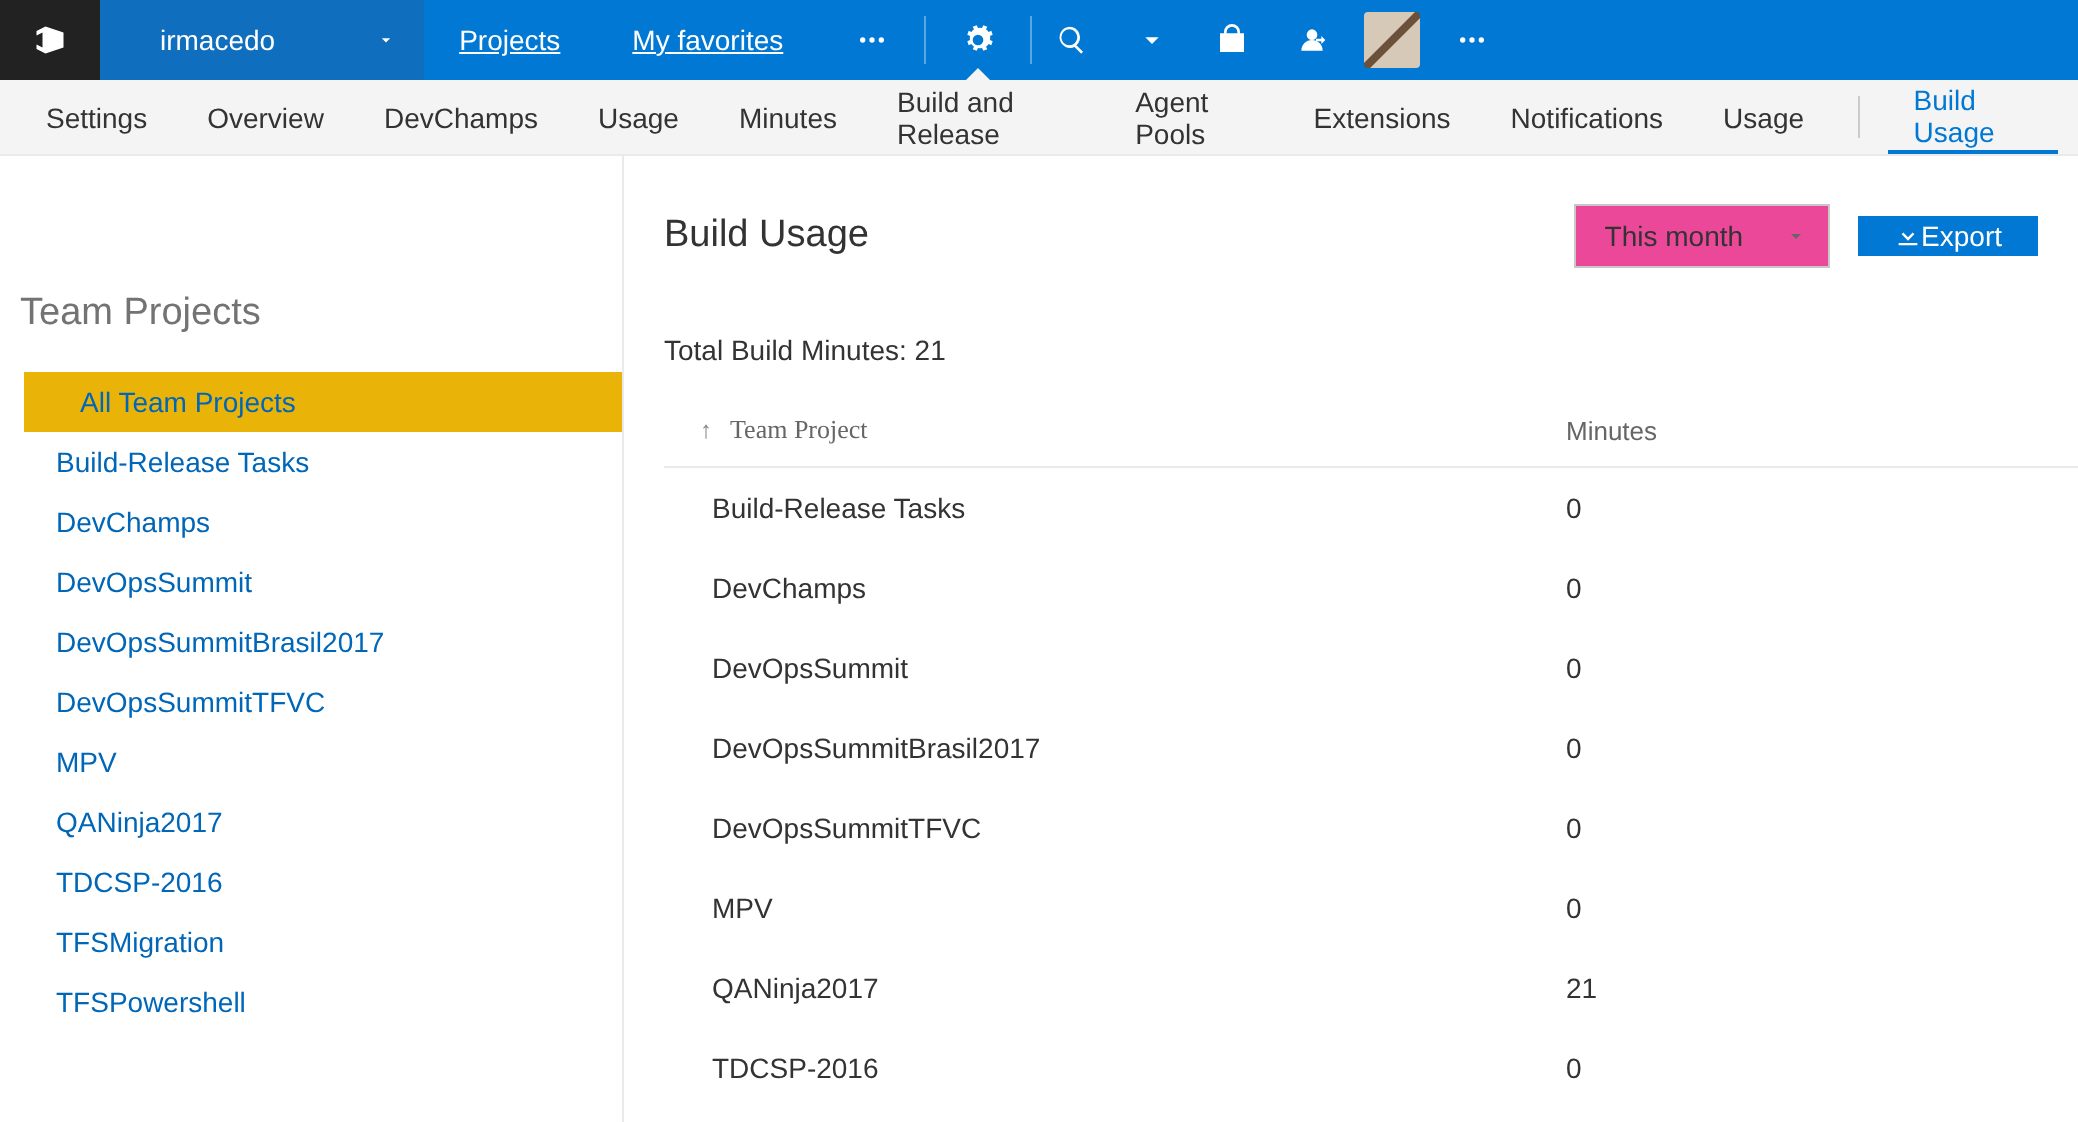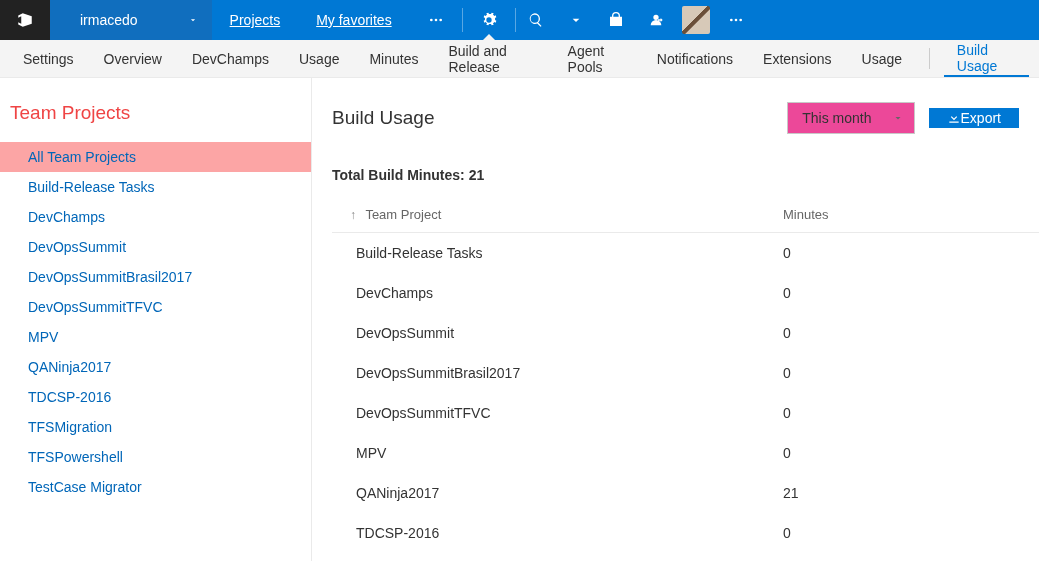--- a/index.html
+++ b/index.html
@@ -119,32 +119,34 @@
     height: calc(561px - 40px - 38px);
   }
   .sidebar {
     width: 312px;
     border-right: 1px solid #eaeaea;
     padding-top: 24px;
   }
   .sidebar h2 {
     font-weight: 400;
     font-size: 19px;
-    color: #ef4444;
+    color: #737373;
     padding: 0 10px 18px 10px;
+    margin-top: 44px;
   }
   .sidebar .proj {
     display: block;
     padding: 7px 10px 7px 28px;
     color: #0066b8;
     font-size: 14px;
     cursor: pointer;
   }
   .sidebar .proj.active {
-    background: #fca5a5;
+    background: #eab308;
+    margin-left: 12px;
   }
 
   .content {
     flex: 1;
     padding: 24px 0 0 20px;
     position: relative;
   }
   .content-header {
     display: flex;
     align-items: center;
@@ -169,38 +171,38 @@
     background: #ec4899;
   }
   .export-btn {
     background: #0078d4; color: #fff;
     height: 20px; padding: 0 18px;
     display: flex; align-items: center; gap: 0;
     cursor: pointer; font-size: 14px;
     border: none;
   }
   .total-line {
-    font-weight: 700;
+    font-weight: 400;
     font-size: 14px;
     margin-bottom: 14px;
     margin-top: 33px;
   }
   table.usage {
     width: 100%;
     border-collapse: collapse;
   }
   table.usage th {
     text-align: left;
     font-weight: 400;
     color: #666;
     font-size: 13px;
     padding: 10px 0 10px 24px;
     border-bottom: 1px solid #eaeaea;
   }
-  table.usage th:first-child { padding-left: 18px; }
+  table.usage th:first-child { padding-left: 18px; font-family: Liberation Serif, serif; }
   table.usage td {
     padding: 12px 0 12px 24px;
     font-size: 14px;
     color: #333;
   }
   table.usage tr td:last-child,
   table.usage tr th:last-child { padding-right: 64px; width: 280px;}
   .sort-arrow { margin-right: 6px; color: #888; font-size: 12px; }
 
   svg.ic { width: 16px; height: 16px; fill: #fff; }
@@ -273,43 +275,42 @@
 </div>
 
 <div class="tabbar" id="tabbar">
     <div class="tab">Settings</div>
     <div class="tab">Overview</div>
     <div class="tab">DevChamps</div>
     <div class="tab">Usage</div>
     <div class="tab">Minutes</div>
     <div class="tab">Build and Release</div>
     <div class="tab">Agent Pools</div>
+    <div class="tab">Extensions</div>
     <div class="tab">Notifications</div>
-    <div class="tab">Extensions</div>
     <div class="tab">Usage</div>
     <div class="spacer-v"></div>
     <div class="tab active">Build Usage</div>
   </div>
 
 <div class="main">
   <div class="sidebar">
     <h2>Team Projects</h2>
     <div id="sidebar-list">
         <a class="proj active">All Team Projects</a>
         <a class="proj">Build-Release Tasks</a>
         <a class="proj">DevChamps</a>
         <a class="proj">DevOpsSummit</a>
         <a class="proj">DevOpsSummitBrasil2017</a>
         <a class="proj">DevOpsSummitTFVC</a>
         <a class="proj">MPV</a>
         <a class="proj">QANinja2017</a>
         <a class="proj">TDCSP-2016</a>
         <a class="proj">TFSMigration</a>
         <a class="proj">TFSPowershell</a>
-        <a class="proj">TestCase Migrator</a>
       </div>
   </div>
   <div class="content">
     <div class="content-header">
       <h1>Build Usage</h1>
       <div class="actions">
         <div class="select-box">
           <span>This month</span>
           <svg viewBox="0 0 24 24" style="width:12px;height:12px;fill:#666;">
               <path d="M7 10l5 5 5-5z"></path>

